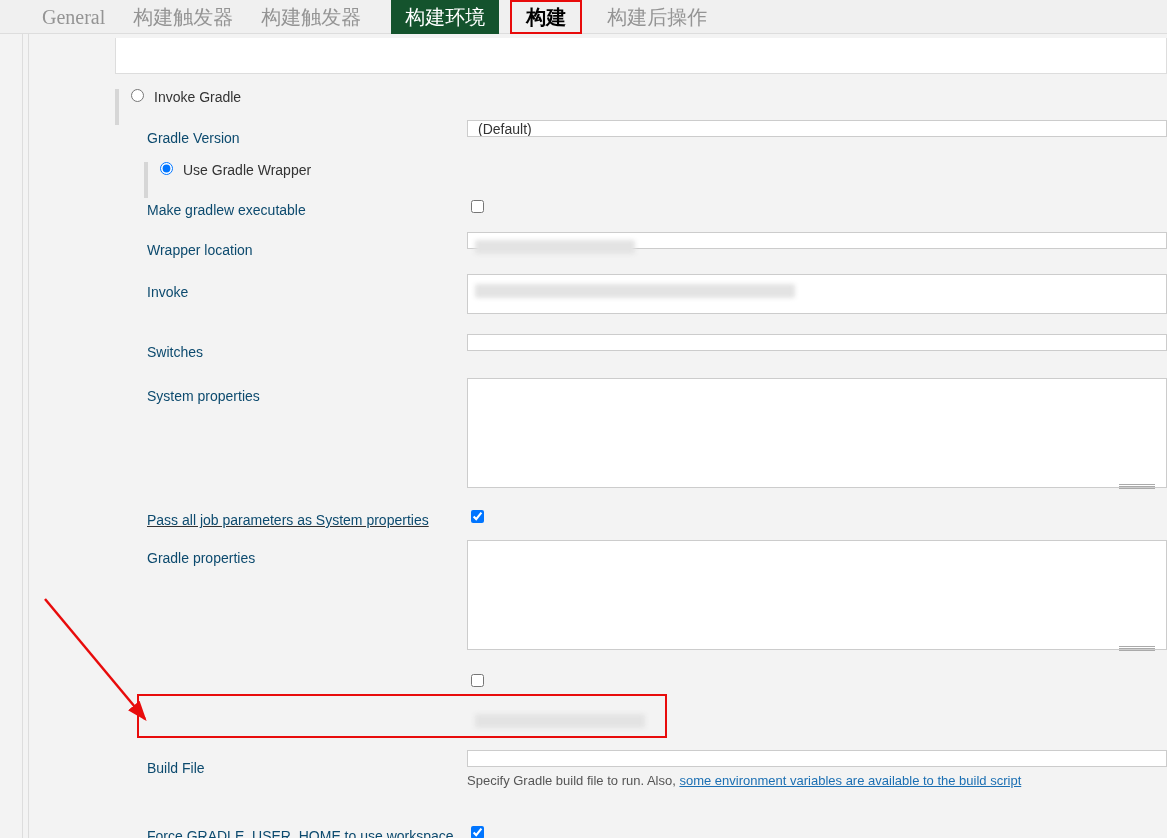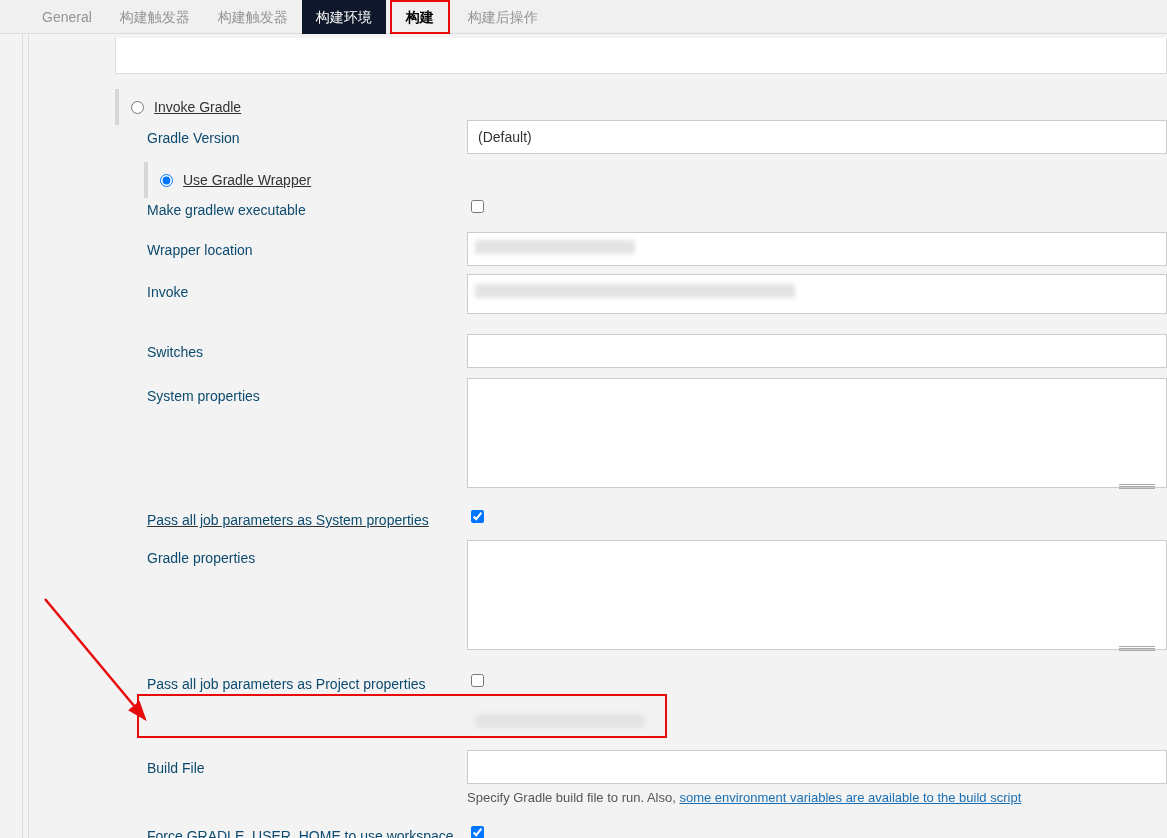--- a/index.html
+++ b/index.html
@@ -18,33 +18,35 @@
       align-items: center;
       background: #f0f0f0;
       height: 34px;
       padding-left: 28px;
       border-bottom: 1px solid #ddd;
     }
     .tab {
       padding: 8px 14px;
       color: #949494;
       cursor: pointer;
-      font-size: 14px;
+      font-size: 20px;
       line-height: 18px;
+      font-family: Liberation Serif, serif;
     }
     .tab-active-env {
-      background: #0f172a;
+      background: #14532d;
       color: #fff;
+      margin-left: 16px;
     }
     .tab-build {
       color: #000;
       font-weight: bold;
       border: 2px solid #e80b0b;
       padding: 6px 14px;
-      margin: 0 4px;
+      margin: 0 11px;
     }
     .content {
       position: absolute;
       top: 34px;
       left: 0;
       right: 0;
       bottom: 0;
       background: #f3f3f3;
     }
     .vrule1 { position: absolute; top: 0; left: 22px; width: 1px; height: 100%; background: #ddd; }
@@ -71,22 +73,21 @@
       right: 0;
       height: 36px;
       border: 1px solid #ddd;
       border-top: none;
       background: #fff;
     }
     .radio-row {
       position: absolute;
       left: 0;
       display: flex;
-      align-items: center;
-      text-decoration: underline;
+      align-items: flex-start;
     }
     .bar-marker {
       width: 4px;
       height: 36px;
       background: #d6d6d6;
       margin-right: 12px;
     }
     .radio-row input[type=radio] { margin-right: 10px; }
     .row {
       position: absolute;
@@ -100,21 +101,21 @@
       color: #0c4a6e;
       font-size: 14px;
       padding-top: 2px;
     }
     .field-full {
       position: absolute;
       left: 352px;
       right: 0;
     }
     input[type=text].text-input {
-      height: 34px;
+      height: 17px;
       border: 1px solid #ccc;
       background: #fff;
       padding: 4px 10px;
       font-size: 14px;
       color: #333;
       width: 100%;
     }
     textarea.textarea-input {
       border: 1px solid #ccc;
       background: #fff;
@@ -269,23 +270,20 @@
       <div style="position:relative;">
         <textarea class="textarea-input" style="height: 110px;"></textarea>
         <div class="resize-handle">
             <span></span>
             <span></span>
             <span></span>
           </div>
       </div>
     </div>
 
-    <div class="row" style="top:640px;">
-      <div class="row-label" style="width:320px;">Pass all job parameters as Project properties</div>
-    </div>
     <div style="position:absolute; left:356px; top:640px;">
       <input type="checkbox" style="">
     </div>
 
     <div class="field-full" style="top:672px;">
       <div style="position:relative;">
         <input type="text" class="text-input" style="border: none; background: transparent;">
         <div style="position:absolute;top:8px;left:8px;">
           <span class="redacted" style="width:170px;"></span>
         </div>

